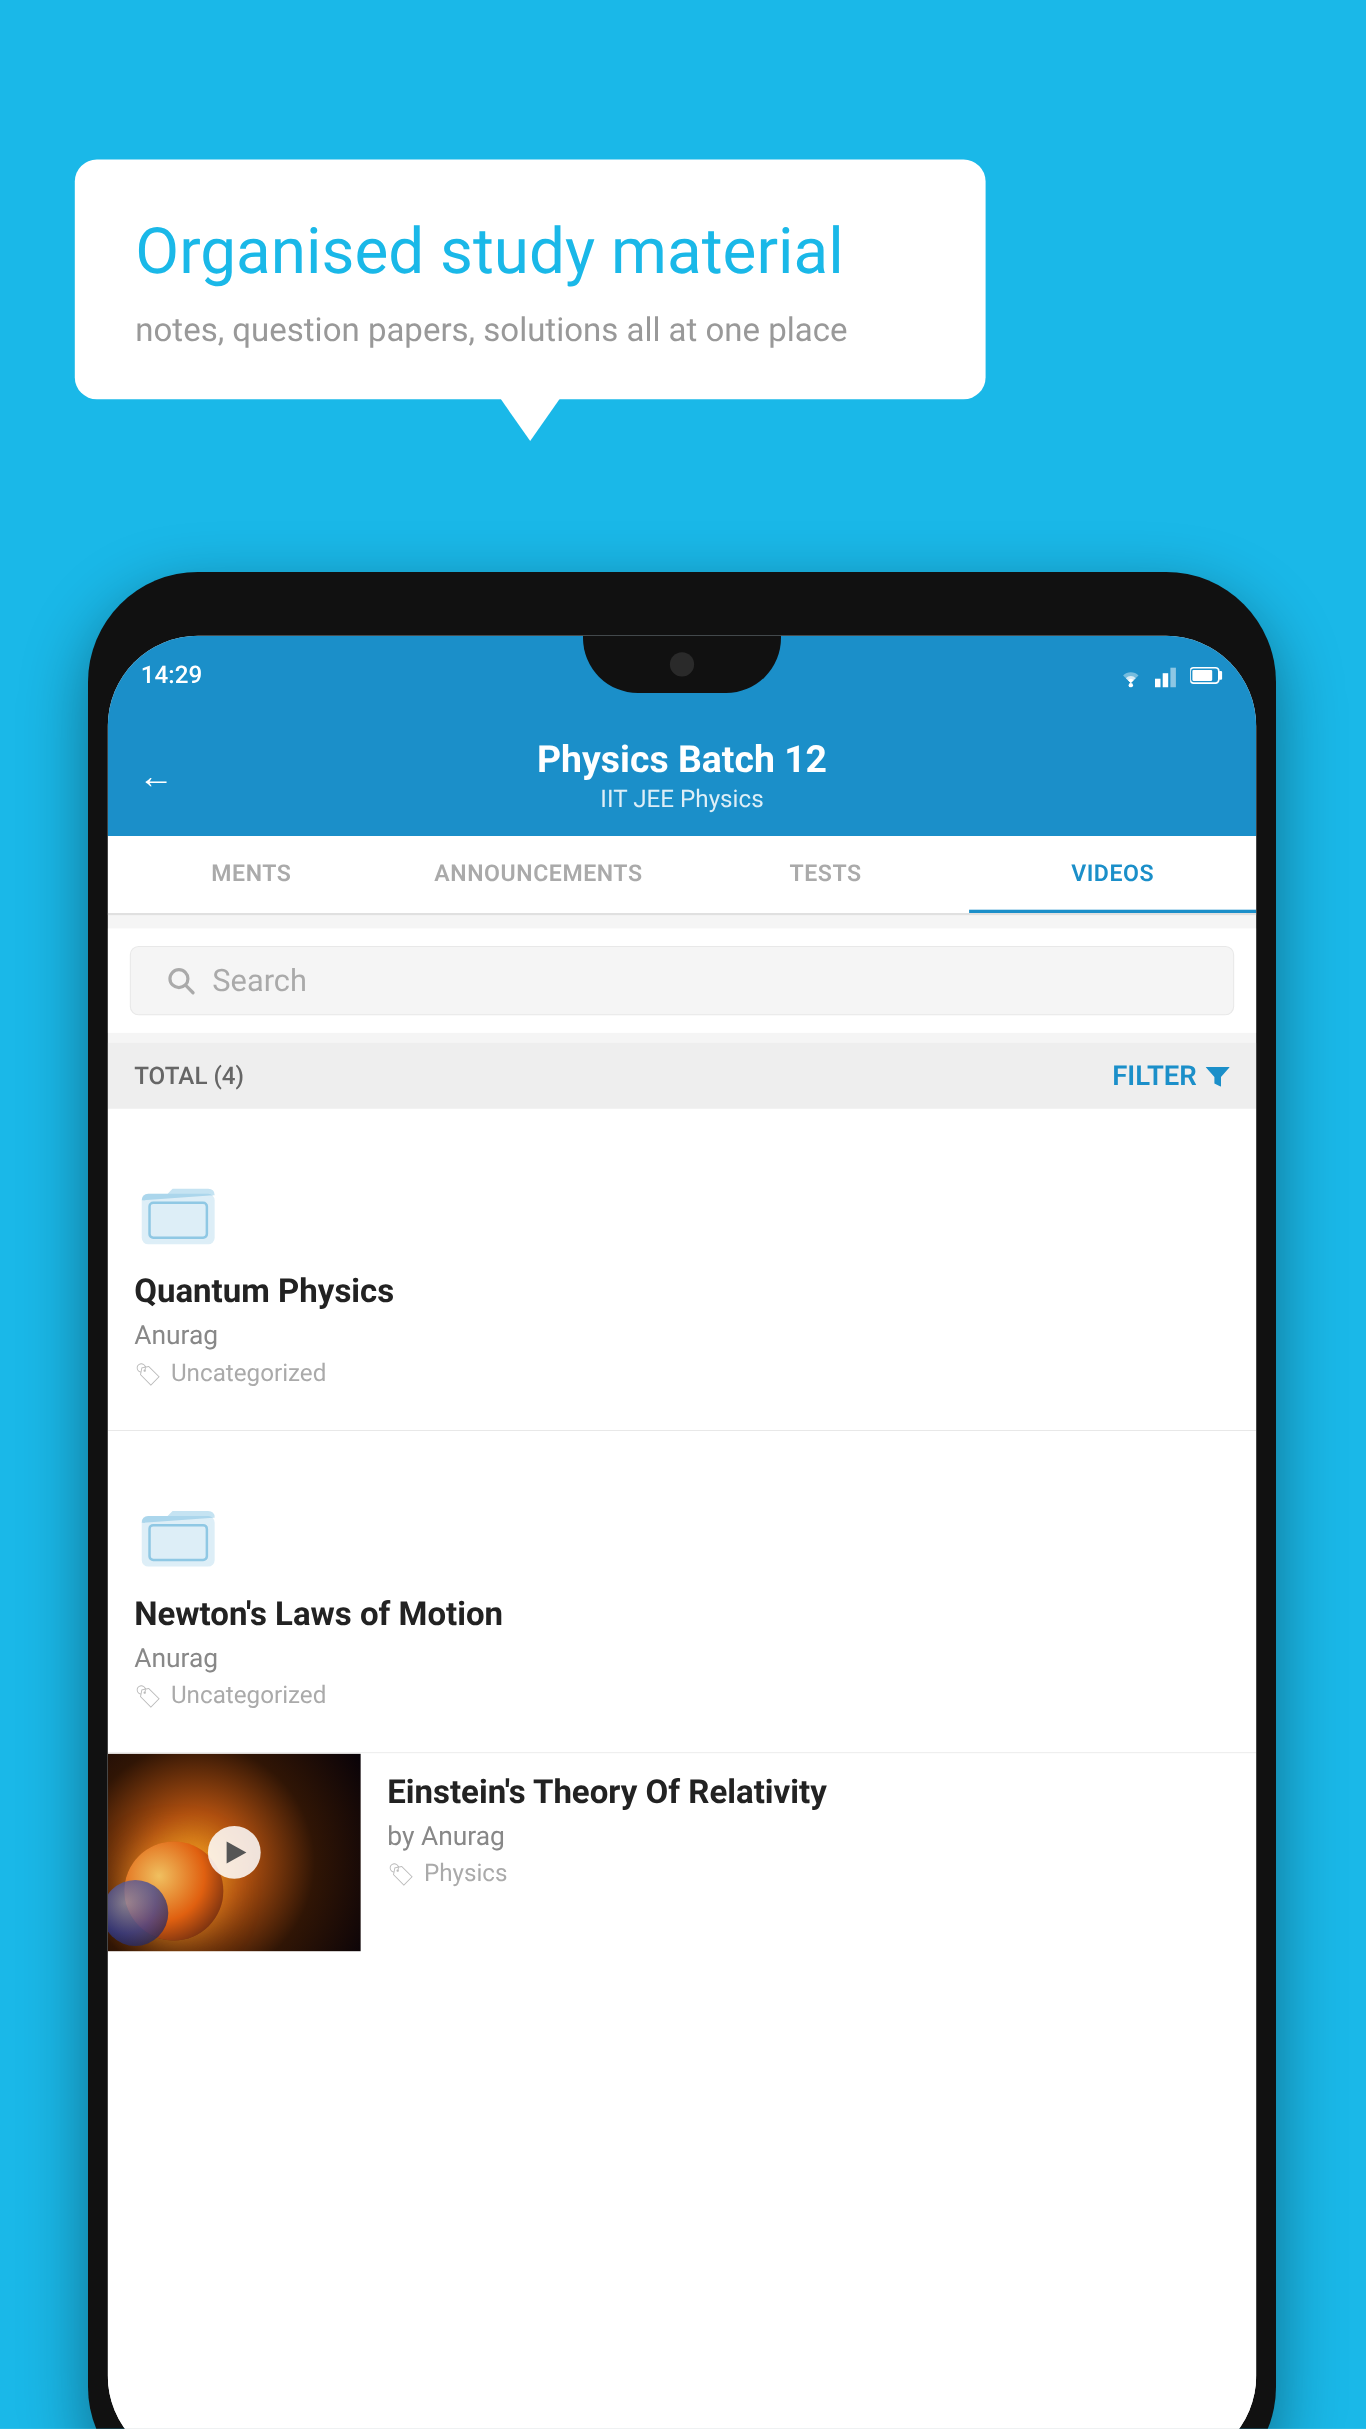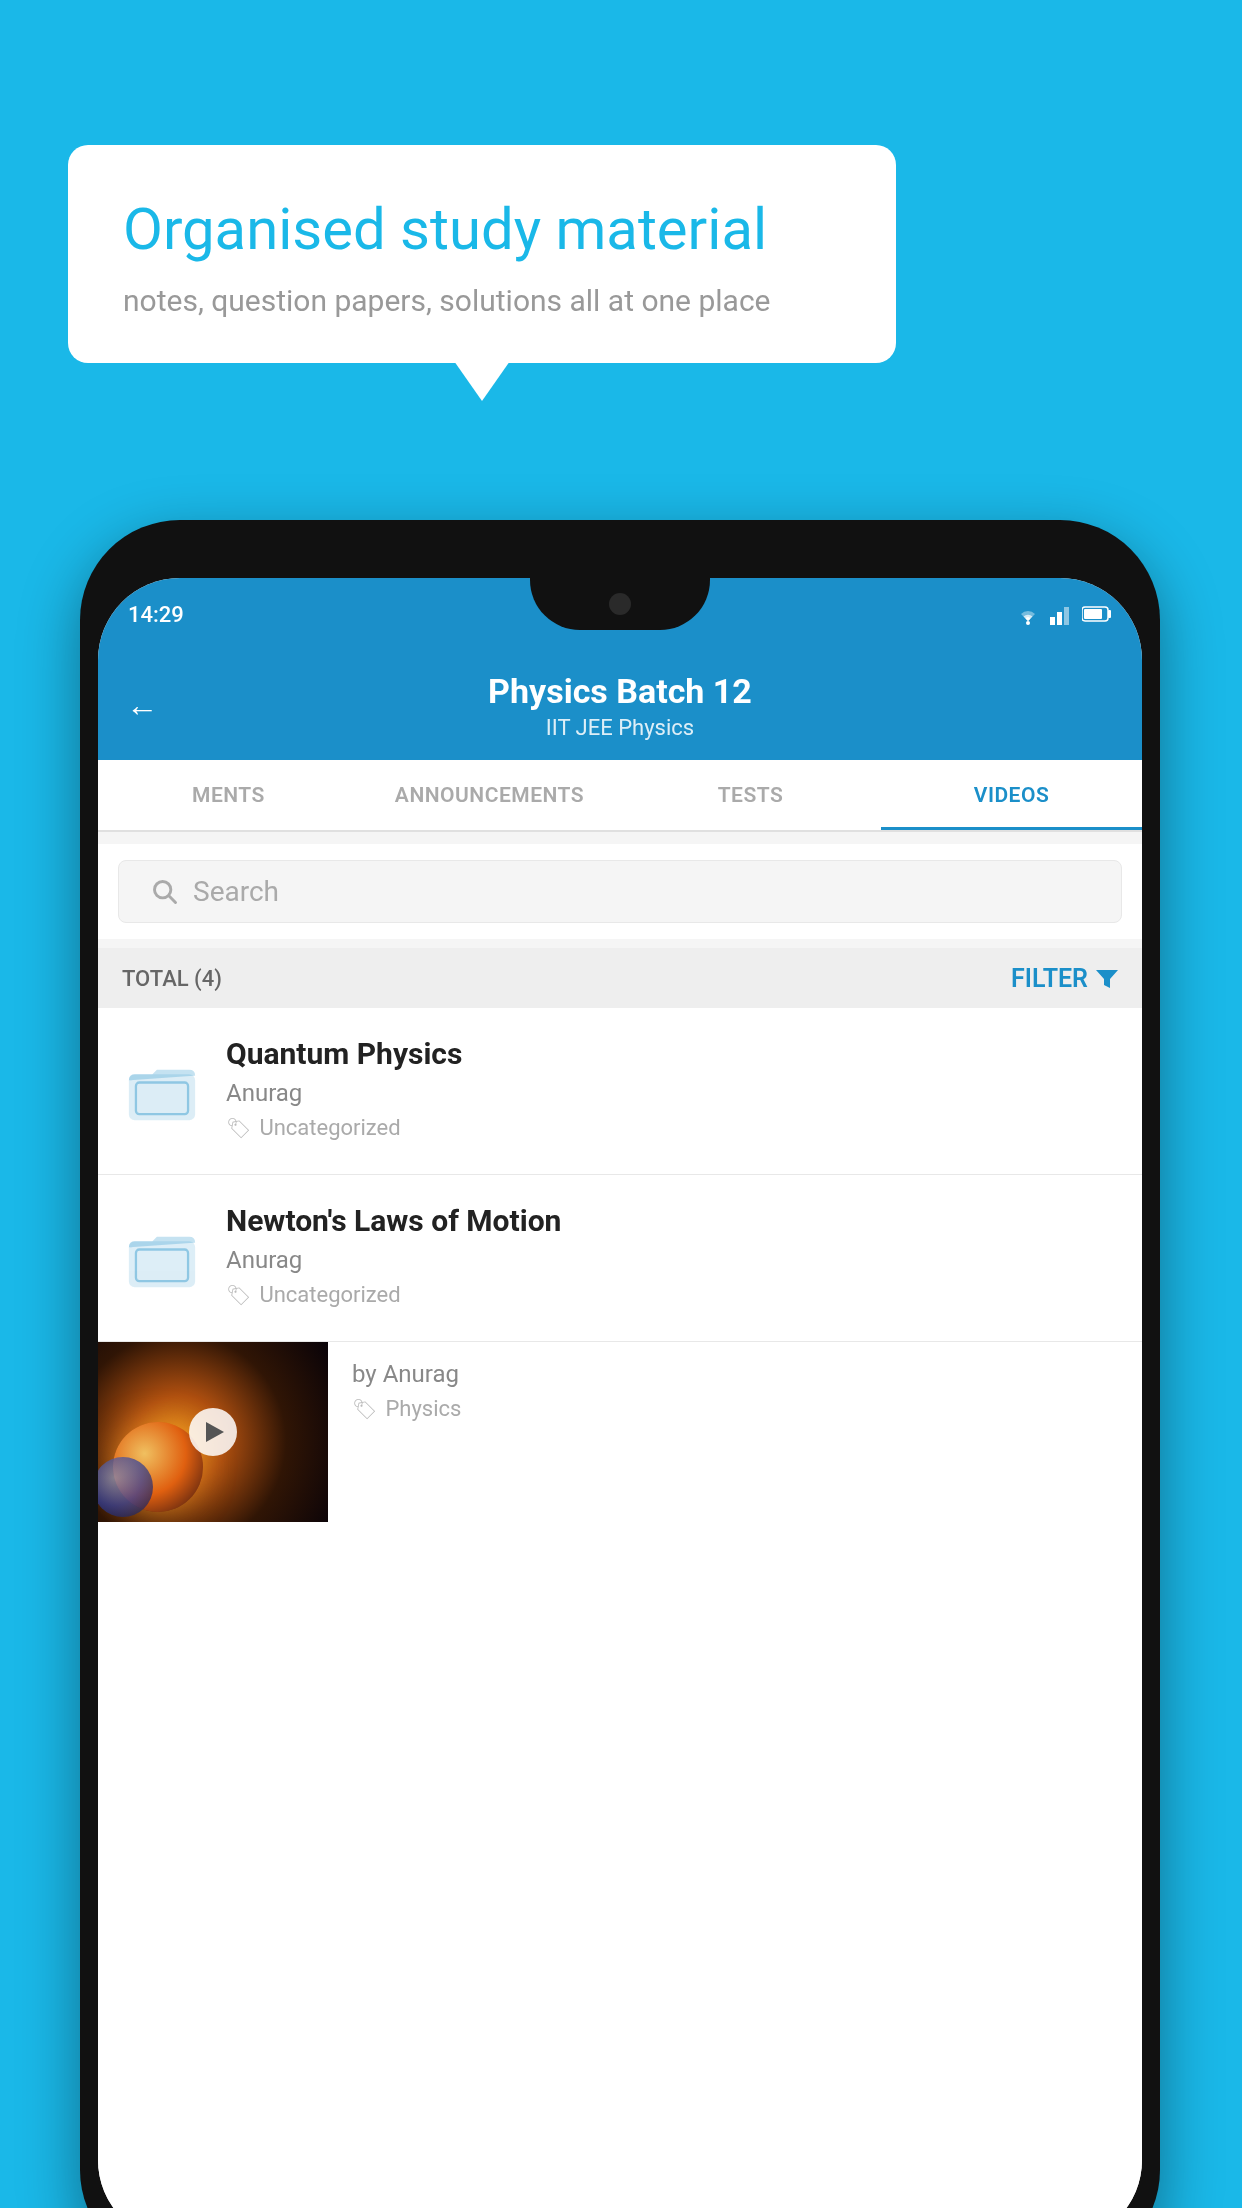--- a/index.html
+++ b/index.html
@@ -252,23 +252,24 @@
       right: 0;
       bottom: 0;
       background: white;
       overflow: hidden;
     }
 
     
     .video-item {
       display: flex;
       align-items: flex-start;
-      padding: 28px 24px;
+      padding: 39px 24px;
       border-bottom: 1px solid #e8e8e8;
       background: white;
+      flex-direction: column;
     }
     .video-item-thumbnail {
       width: 110px;
       height: 110px;
       background: #222;
       border-radius: 4px;
       margin-right: 24px;
       flex-shrink: 0;
       display: flex;
       align-items: center;
@@ -487,20 +488,21 @@
           <div class="einstein-thumb-bg">
 
             <div style="position:absolute;bottom:10px;left:15px;width:90px;height:90px;border-radius:50%;background:radial-gradient(circle at 35% 35%, #f0c060, #e06010, #301010);box-shadow:0 0 30px rgba(240,160,40,0.6);"></div>
             <div style="position:absolute;bottom:5px;left:-5px;width:60px;height:60px;border-radius:50%;background:radial-gradient(circle at 35% 35%, #8090c0, #3040a0, #101030);opacity:0.7;"></div>
           </div>
           <div class="play-button">
             <div class="play-triangle"></div>
           </div>
         </div>
         <div class="einstein-info">
+          <div class="video-item-title">Einstein's Theory Of Relativity</div>
           <div class="video-item-author">by Anurag</div>
           <div class="video-item-tag">
             <span class="tag-icon">🏷</span>
             <span>Physics</span>
           </div>
         </div>
       </div>
 
     </div>
 

